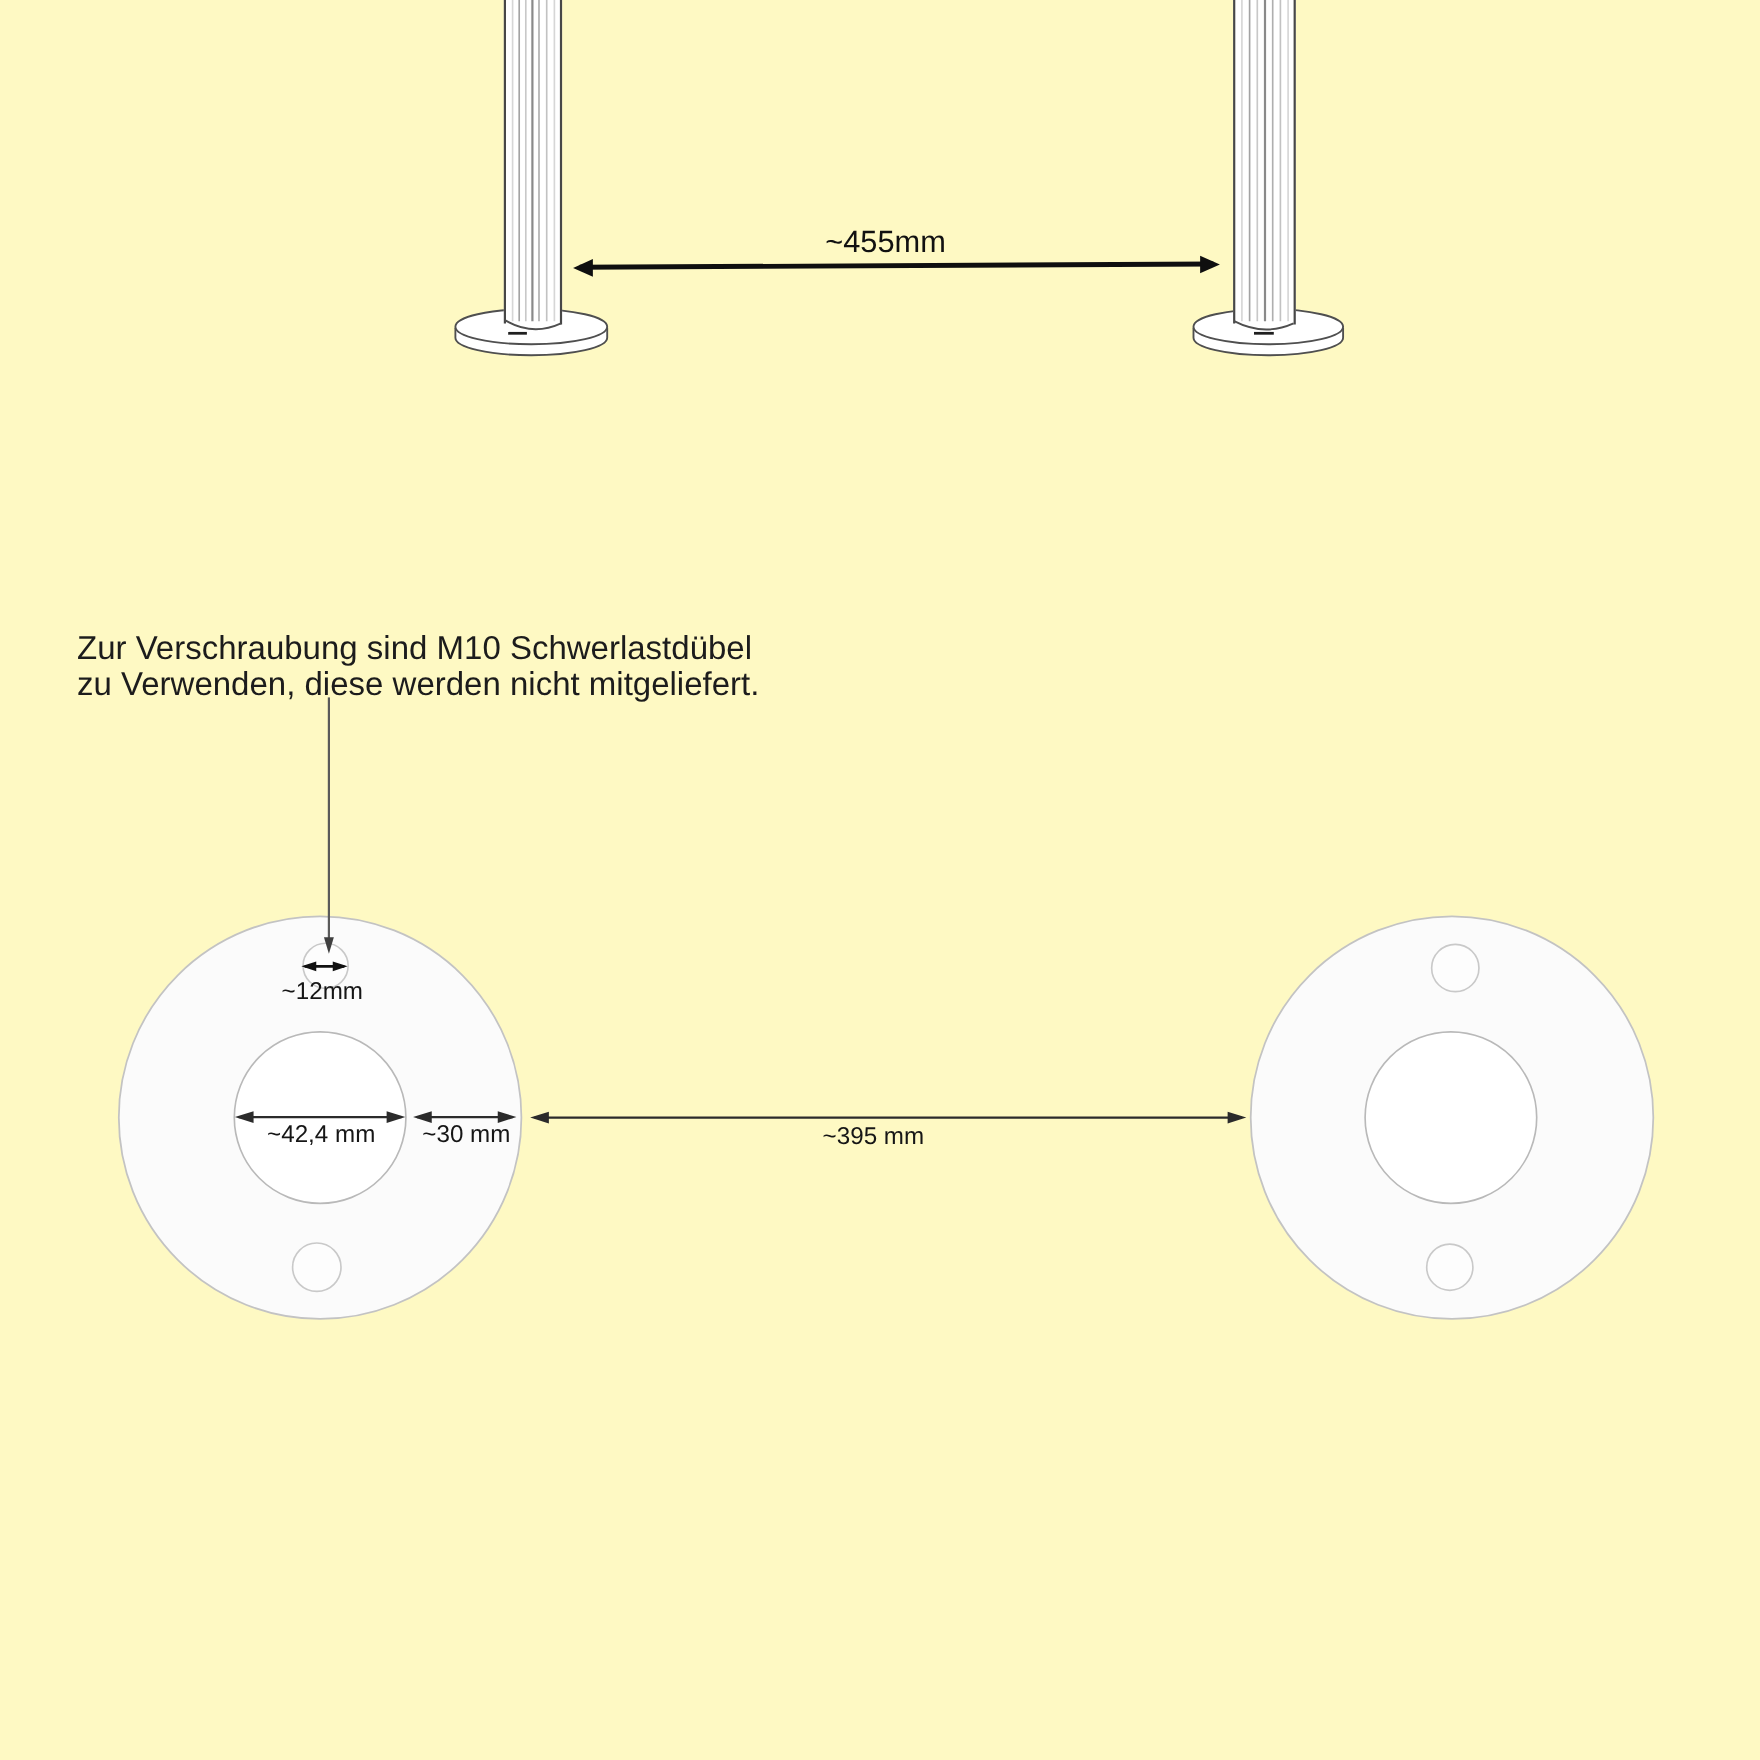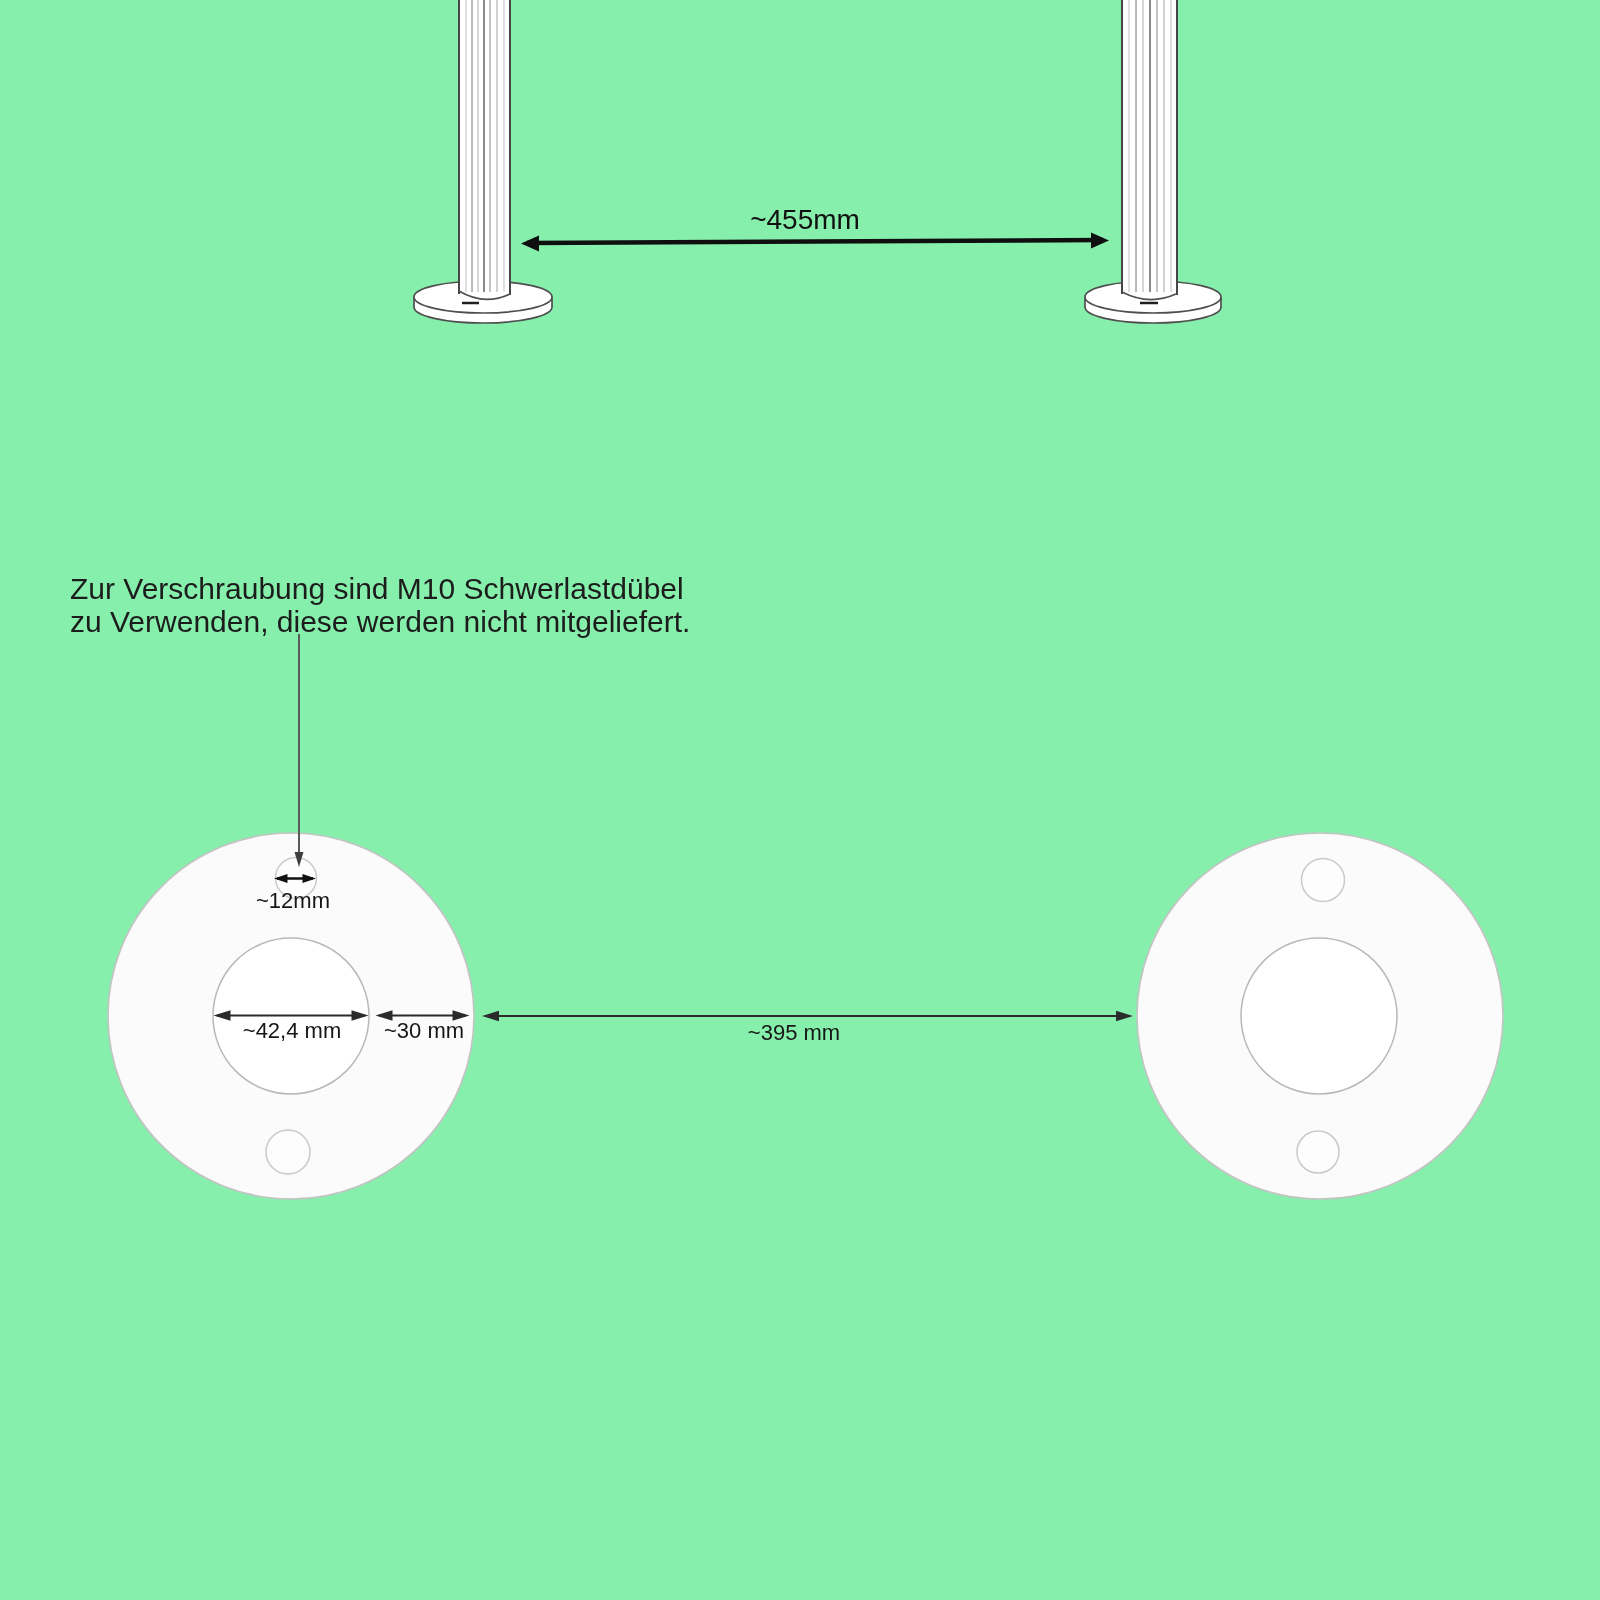--- a/index.html
+++ b/index.html
@@ -4,21 +4,21 @@
 <style>
   html, body {
     margin: 0;
     padding: 0;
     background: #ffffff;
   }
   .canvas {
     position: relative;
     width: 1600px;
     height: 1600px;
-    background: #86efac;
+    background: #fef9c3;
     overflow: hidden;
   }
   svg { display: block; }
 
   .note-text {
     font-family: "Liberation Sans", sans-serif;
     font-size: 30px;
     fill: #1c1c1c;
   }
   .dim-text {

